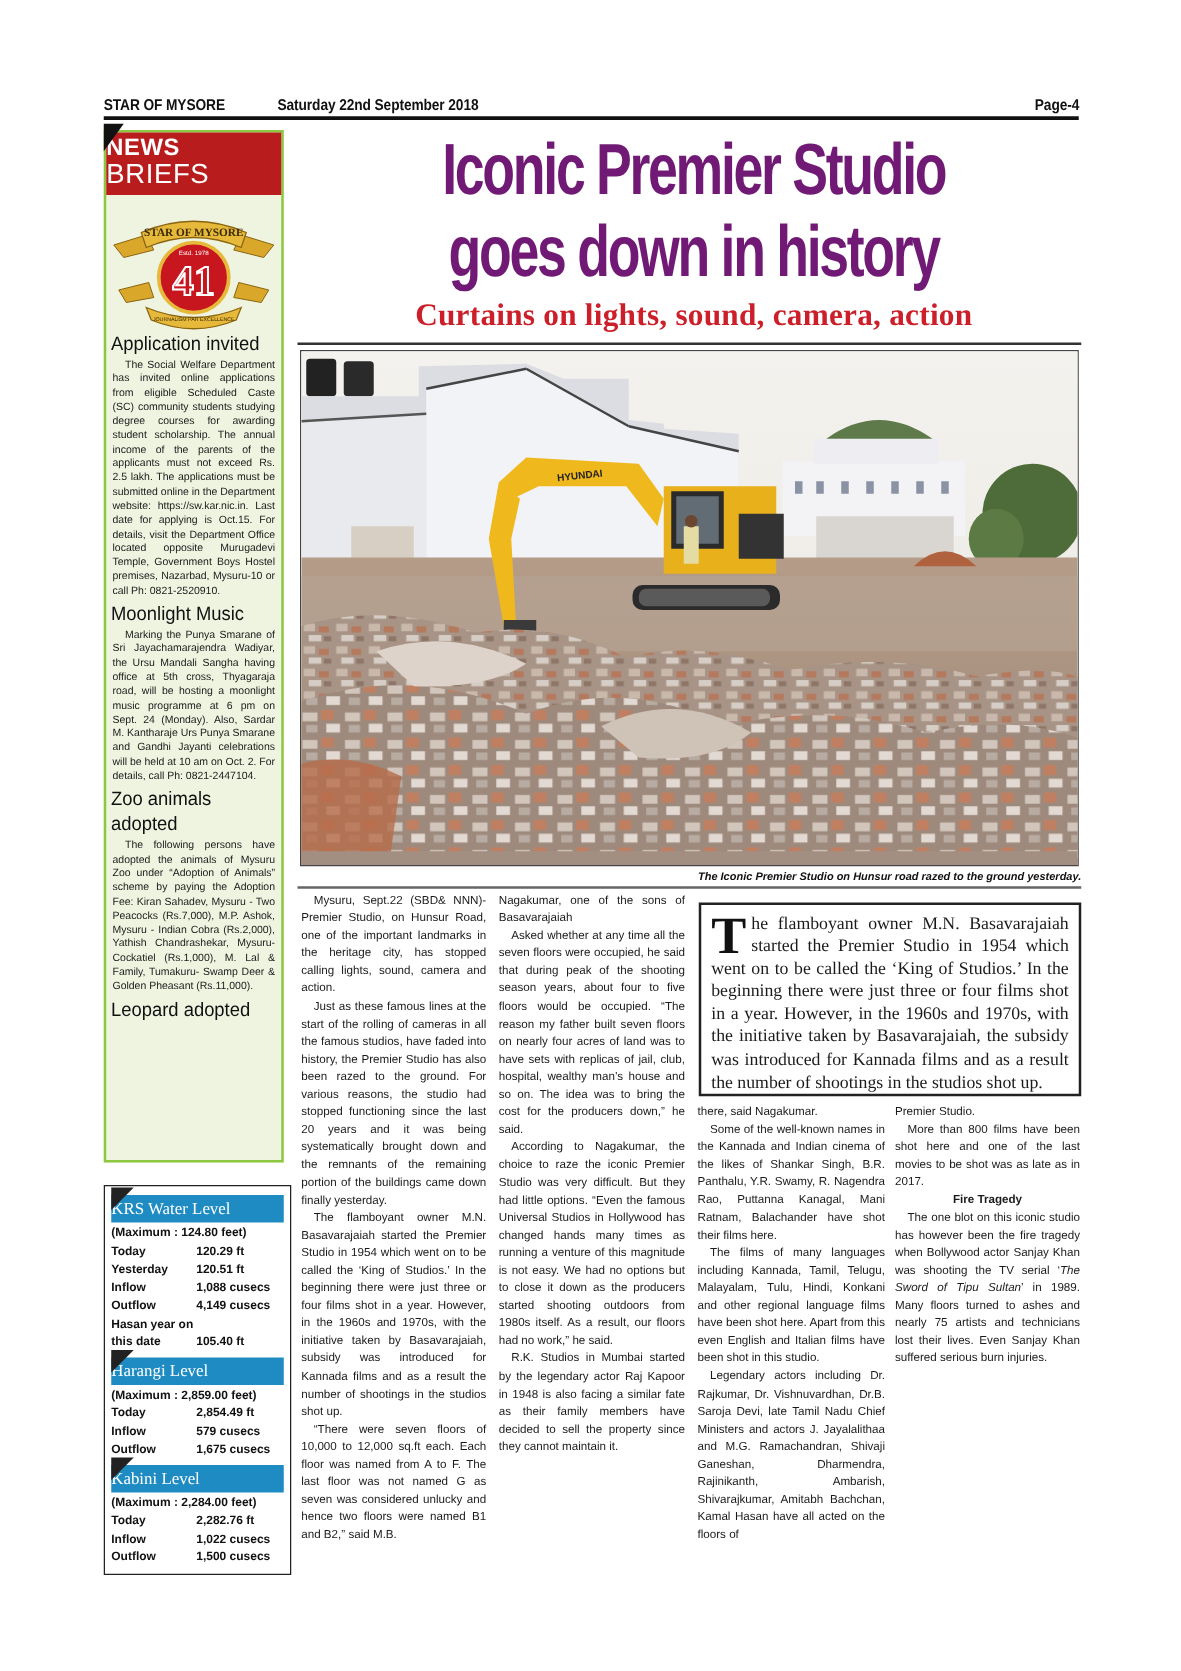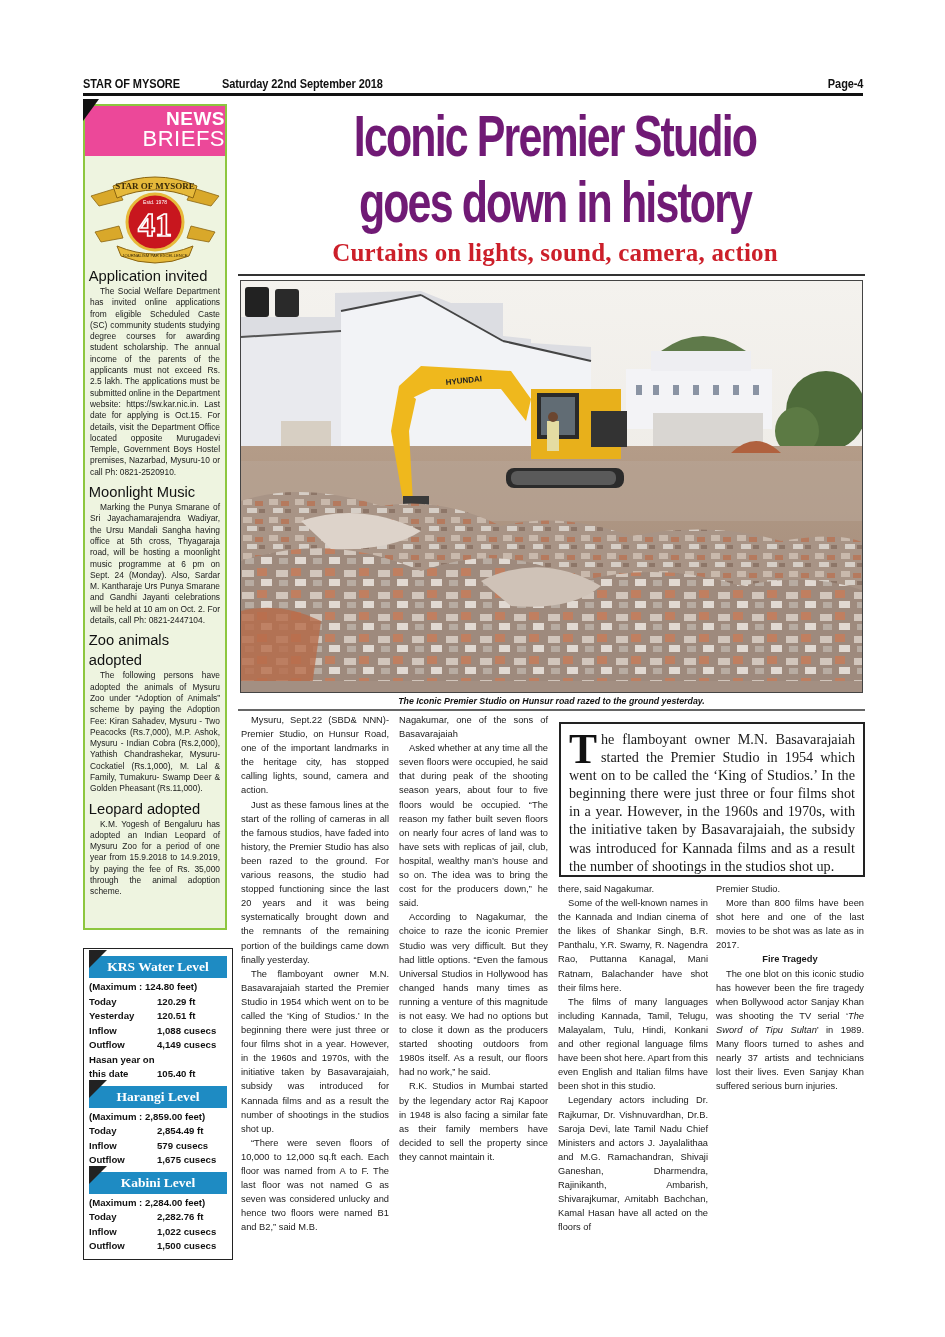--- a/index.html
+++ b/index.html
@@ -9,47 +9,47 @@
   
   .masthead { position: absolute; left: 83px; top: 76px; width: 780px; height: 20px; border-bottom: 3px solid #111; }
   .masthead span { position: absolute; top: 1px; font-family: "Liberation Sans", sans-serif; font-weight: bold; font-size: 12.5px; transform: scaleX(0.88); transform-origin: left; letter-spacing: -0.1px; }
   .mh-paper { left: 0; }
   .mh-date { left: 139px; }
   .mh-page { right: 0; transform-origin: right !important; }
 
   
   .briefs { position: absolute; left: 83px; top: 104px; width: 144px; height: 826px; background: #eef4e0; border: 2px solid #8dc63f; }
   .briefs-corner { position: absolute; left: 83px; top: 99px; width: 0; height: 0; border-top: 22px solid #111; border-right: 16px solid transparent; z-index: 3; }
-  .briefs-head { height: 50px; background: #ec4899; color: #fff; text-align: right; padding-top: 4px; }
+  .briefs-head { height: 50px; background: #b91c1c; color: #fff; text-align: left; padding-top: 4px; }
   .briefs-head .l1 { font-family: "Liberation Sans", sans-serif; font-weight: bold; font-size: 19px; line-height: 18px; letter-spacing: 0.5px; }
   .briefs-head .l2 { font-family: "Liberation Sans", sans-serif; font-size: 22px; line-height: 22px; letter-spacing: 0.5px; }
   .logo { position: relative; height: 110px; }
   .logo svg { position: absolute; left: 4px; top: 10px; }
   .brief-title { font-family: "Liberation Sans", sans-serif; font-size: 15.5px; line-height: 20px; padding: 0 4px; color: #111; transform: scaleX(0.95); transform-origin: left; }
   .brief-body { font-family: "Liberation Sans", sans-serif; font-size: 8.4px; line-height: 11.3px; padding: 0 5px; text-align: justify; text-indent: 10px; color: #1a1a1a; margin-bottom: 3px; }
 
   
   .water { position: absolute; left: 83px; top: 948px; width: 150px; height: 312px; border: 1.5px solid #222; padding: 3px 3px 0 3px; }
-  .wl-head { position: relative; height: 22px; background: #1e8bc3; color: #fff; font-family: "Liberation Serif", serif; font-weight: bold; font-size: 13.5px; text-align: center; line-height: 22px; margin: 4px 2px 2px 2px; }
+  .wl-head { position: relative; height: 22px; background: #1e8bc3; color: #fff; font-family: "Liberation Serif", serif; font-weight: normal; font-size: 13.5px; text-align: left; line-height: 22px; margin: 4px 2px 2px 2px; }
   .wl-head .corner { position: absolute; left: 0; top: -6px; width: 0; height: 0; border-top: 18px solid #222; border-right: 18px solid transparent; }
   .wl-max { font-size: 9.6px; font-weight: bold; line-height: 14.5px; padding-left: 2px; }
   .wl-row { display: flex; font-size: 9.6px; font-weight: bold; line-height: 14.5px; padding-left: 2px; }
   .wl-row .k { width: 68px; }
   .wl-row .v { flex: 1; }
 
   
   .headline { position: absolute; left: 240px; top: 103px; width: 630px; text-align: center; font-family: "Liberation Sans", sans-serif; font-weight: bold; color: #701a75; }
   .headline .h1 { font-size: 58px; line-height: 66px; letter-spacing: -2.5px; transform: scaleX(0.74); transform-origin: center; white-space: nowrap; display: block; }
   .subhead { position: absolute; left: 240px; top: 239px; width: 630px; text-align: center; font-family: "Liberation Serif", serif; font-weight: bold; font-size: 25px; color: #cc1f2a; letter-spacing: 0.2px; }
   .rule-top { position: absolute; left: 238px; top: 274px; width: 627px; height: 1.5px; background: #333; }
 
   
   .photo { position: absolute; left: 240px; top: 280px; width: 623px; height: 413px; border: 1px solid #444; overflow: hidden; }
   .photo svg { display: block; }
-  .caption { position: absolute; left: 238px; top: 696px; width: 627px; text-align: center; font-family: "Liberation Sans", sans-serif; font-weight: bold; font-style: italic; font-size: 8.8px; border-bottom: 2.5px solid #666; padding-bottom: 3px; }
+  .caption { position: absolute; left: 238px; top: 696px; width: 627px; text-align: right; font-family: "Liberation Sans", sans-serif; font-weight: bold; font-style: italic; font-size: 8.8px; border-bottom: 2.5px solid #666; padding-bottom: 3px; }
 
   
   .col { position: absolute; font-family: "Liberation Sans", sans-serif; font-size: 9.3px; line-height: 14.1px; color: #1a1a1a; text-align: justify; }
   .col p { text-indent: 10px; }
   .col p.noindent { text-indent: 0; }
   .col1 { left: 241px; top: 713px; width: 148px; }
   .col2 { left: 399px; top: 713px; width: 149px; }
   .col3 { left: 558px; top: 882px; width: 150px; }
   .col4 { left: 716px; top: 882px; width: 148px; }
   .subhd { font-weight: bold; text-align: center; text-indent: 0 !important; }
@@ -101,21 +101,20 @@
   <div style="margin-top:4px;">
     <div class="brief-title">Moonlight Music</div>
     <p class="brief-body">Marking the Punya Smarane of Sri Jayachamarajendra Wadiyar, the Ursu Mandali Sangha having office at 5th cross, Thyagaraja road, will be hosting a moonlight music programme at 6 pm on Sept. 24 (Monday). Also, Sardar M. Kantharaje Urs Punya Smarane and Gandhi Jayanti celebrations will be held at 10 am on Oct. 2. For details, call Ph: 0821-2447104.</p>
   </div>
   <div style="margin-top:4px;">
     <div class="brief-title" style="width:110px;">Zoo animals adopted</div>
     <p class="brief-body">The following persons have adopted the animals of Mysuru Zoo under “Adoption of Animals” scheme by paying the Adoption Fee: Kiran Sahadev, Mysuru - Two Peacocks (Rs.7,000), M.P. Ashok, Mysuru - Indian Cobra (Rs.2,000), Yathish Chandrashekar, Mysuru-Cockatiel (Rs.1,000), M. Lal &amp; Family, Tumakuru- Swamp Deer &amp; Golden Pheasant (Rs.11,000).</p>
   </div>
   <div style="margin-top:4px;">
     <div class="brief-title">Leopard adopted</div>
-    <p class="brief-body">K.M. Yogesh of Bengaluru has adopted an Indian Leopard of Mysuru Zoo for a period of one year from 15.9.2018 to 14.9.2019, by paying the fee of Rs. 35,000 through the animal adoption scheme.</p>
   </div>
 </div>
 
 <div class="water">
   <div>
     <div class="wl-head"><span class="corner"></span><span>KRS Water Level</span></div>
     <div class="wl-max">(Maximum : 124.80 feet)</div>
     <div class="wl-row">
         <span class="k">Today</span>
         <span class="v">120.29 ft</span>
@@ -291,14 +290,14 @@
   <p class="noindent">there, said Nagakumar.</p>
   <p>Some of the well-known names in the Kannada and Indian cinema of the likes of Shankar Singh, B.R. Panthalu, Y.R. Swamy, R. Nagendra Rao, Puttanna Kanagal, Mani Ratnam, Balachander have shot their films here.</p>
   <p>The films of many languages including Kannada, Tamil, Telugu, Malayalam, Tulu, Hindi, Konkani and other regional language films have been shot here. Apart from this even English and Italian films have been shot in this studio.</p>
   <p>Legendary actors including Dr. Rajkumar, Dr. Vishnuvardhan, Dr.B. Saroja Devi, late Tamil Nadu Chief Ministers and actors J. Jayalalithaa and M.G. Ramachandran, Shivaji Ganeshan, Dharmendra, Rajinikanth, Ambarish, Shivarajkumar, Amitabh Bachchan, Kamal Hasan have all acted on the floors of</p>
 </div>
 
 <div class="col col4">
   <p class="noindent">Premier Studio.</p>
   <p>More than 800 films have been shot here and one of the last movies to be shot was as late as in 2017.</p>
   <p class="subhd">Fire Tragedy</p>
-  <p><span>The one blot on this iconic studio has however been the fire tragedy when Bollywood actor Sanjay Khan was shooting the TV serial ‘</span><em>The Sword of Tipu Sultan</em><span>’ in 1989. Many floors turned to ashes and nearly 37 artists and technicians lost their lives. Even Sanjay Khan suffered serious burn injuries.</span></p>
+  <p><span>The one blot on this iconic studio has however been the fire tragedy when Bollywood actor Sanjay Khan was shooting the TV serial ‘</span><em>The Sword of Tipu Sultan</em><span>’ in 1989. Many floors turned to ashes and nearly 75 artists and technicians lost their lives. Even Sanjay Khan suffered serious burn injuries.</span></p>
 </div>
 
 </body></html>

